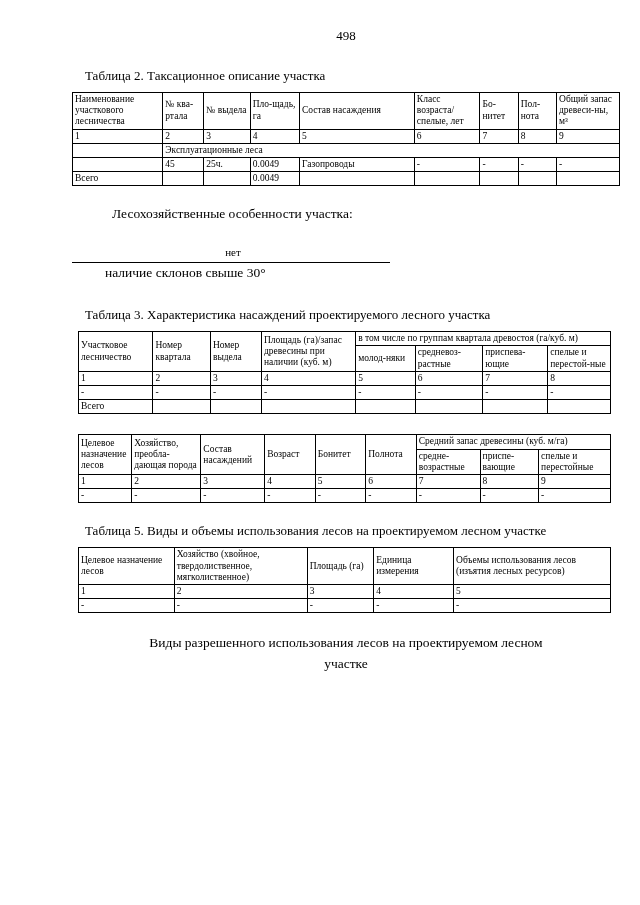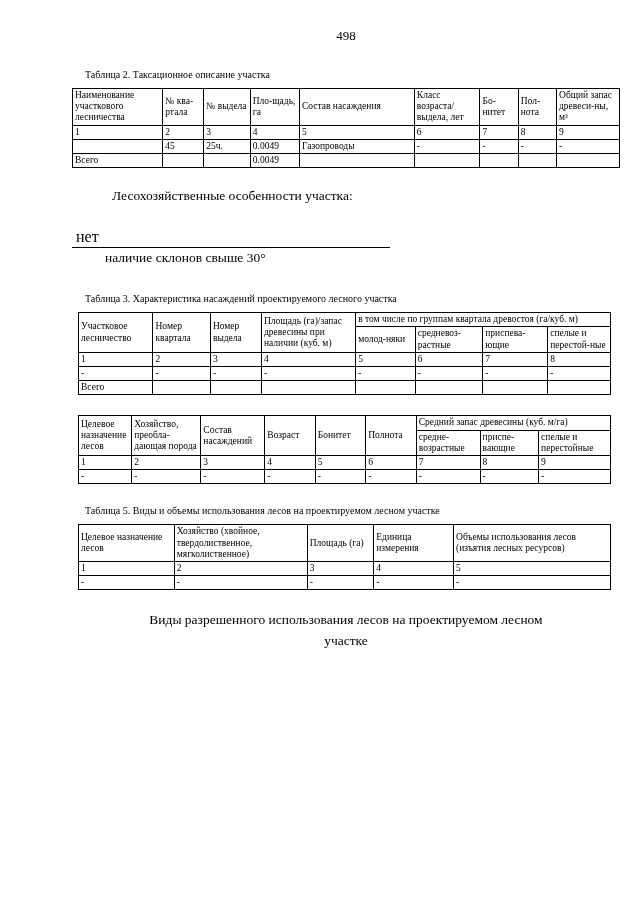--- a/index.html
+++ b/index.html
@@ -3,30 +3,30 @@
 <meta charset="utf-8">
 <style>
   * { margin:0; padding:0; box-sizing:border-box; }
   html,body { background:#fff; }
   body { font-family:"Liberation Serif", serif; color:#000; }
   .page {
     width:640px; height:702px; background:#fff; overflow:hidden;
     padding:28px 20px 0 72px;
   }
   .page-number { text-align:center; font-size:13px; margin-bottom:24px; }
-  .tbl-title { font-size:10px; line-height:1.3; margin:0 15px 7px 13px; max-width:480px; }
+  .tbl-title { font-size:13px; line-height:1.3; margin:0 15px 7px 13px; max-width:480px; }
   table {
     border-collapse:collapse; width:100%; table-layout:fixed;
     font-size:9.5px; line-height:1.18; 
     margin-bottom:20px;
   }
   table.indented { width:calc(100% - 15px); margin-left:6px; }
   td { border:1px solid #000; padding:1px 2px; vertical-align:middle; height:14px; word-wrap:break-word; }
   .features-label { font-size:13.5px; margin:2px 0 24px 40px; }
-  .fill-line { border-bottom:1px solid #000; width:318px; font-size:16px; padding:0 0 1px 4px; min-height:17px; }
+  .fill-line { border-bottom:1px solid #000; width:318px; font-size:11px; padding:0 0 1px 4px; min-height:17px;text-align:center; }
   .slope-note { font-size:13.5px; margin:2px 0 26px 33px; }
   .footer-text { font-size:13.5px; text-align:center; max-width:440px; margin:16px auto 0; line-height:1.55; }
 </style>
 </head>
 <body>
 
 <div class="page">
 
   <div class="page-number">498</div>
 
@@ -43,35 +43,39 @@
         <col style="width:7%">
         <col style="width:11.5%">
     </colgroup>
     <tbody>
         <tr>
       <td>Наименование участкового лесничества</td>
       <td>№ ква-ртала</td>
       <td>№ выдела</td>
       <td>Пло-щадь, га</td>
       <td>Состав насаждения</td>
-      <td>Класс возраста/ выдела, лет</td>
+      <td>Класс возраста/ спелые, лет</td>
       <td>Бо-нитет</td>
       <td>Пол-нота</td>
       <td>Общий запас древеси-ны, м³</td>
     </tr>
     <tr>
       <td>1</td>
       <td>2</td>
       <td>3</td>
       <td>4</td>
       <td>5</td>
       <td>6</td>
       <td>7</td>
       <td>8</td>
       <td>9</td>
+    </tr>
+    <tr>
+      <td></td>
+      <td colspan="8">Эксплуатационные леса</td>
     </tr>
     <tr>
       <td></td>
       <td>45</td>
       <td>25ч.</td>
       <td>0.0049</td>
       <td>Газопроводы</td>
       <td>-</td>
       <td>-</td>
       <td>-</td>

